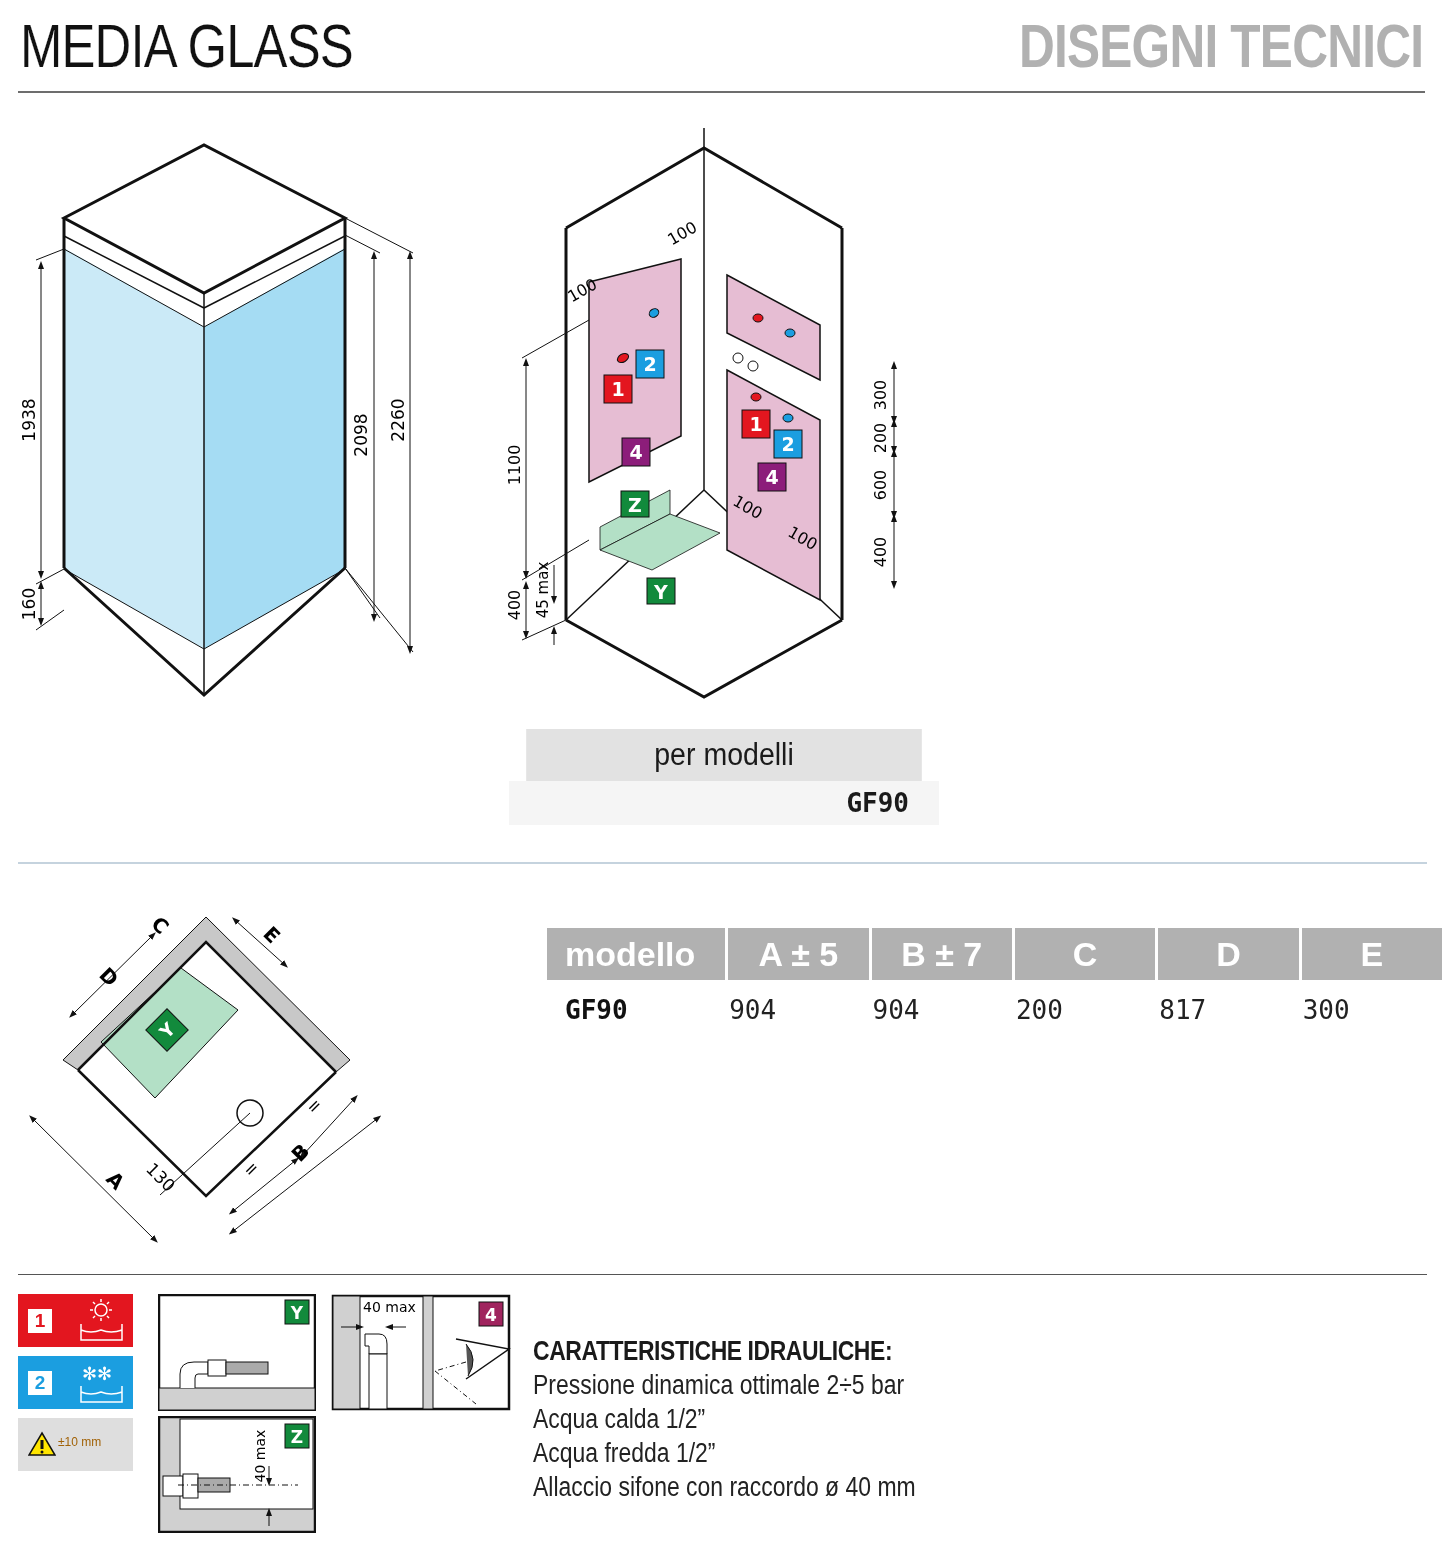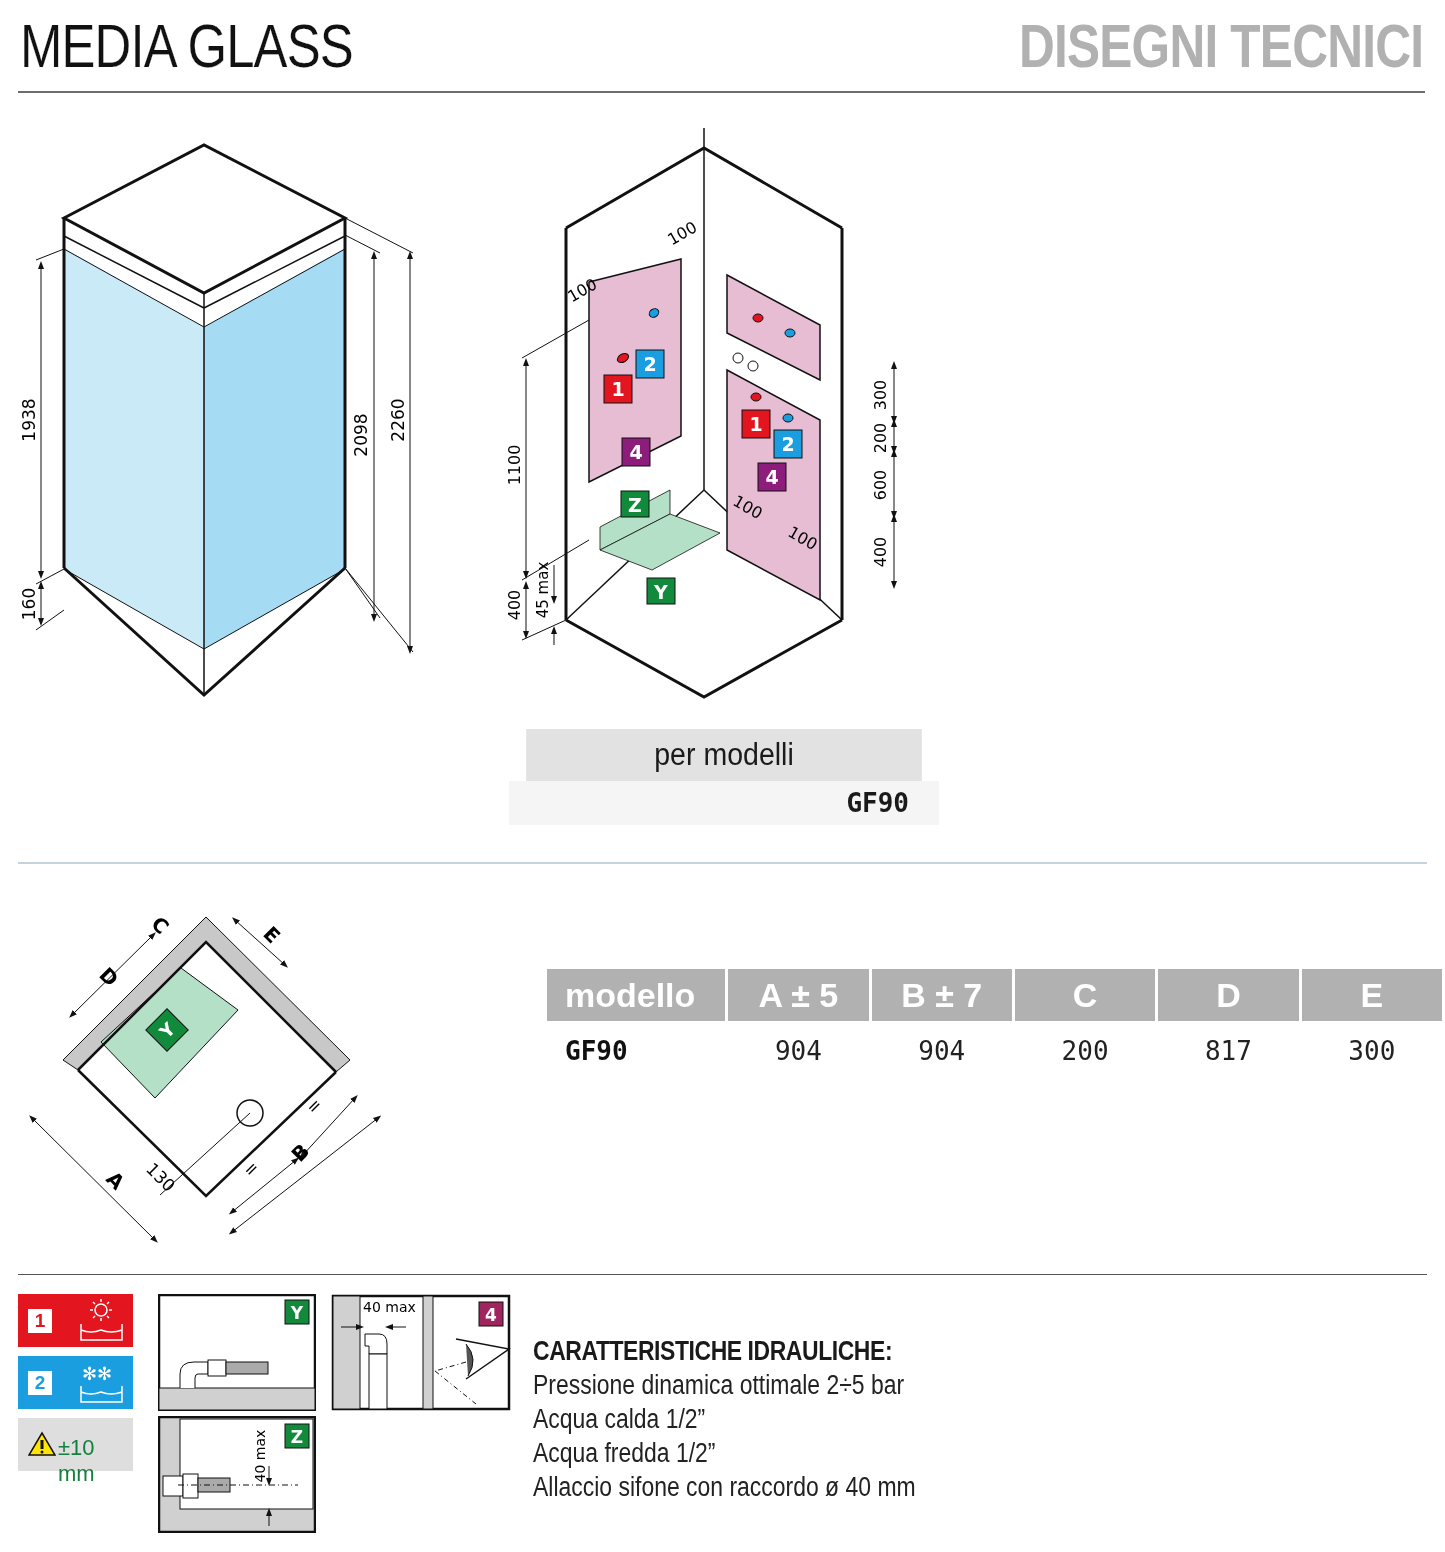--- a/index.html
+++ b/index.html
@@ -7,32 +7,32 @@
   .abs { position:absolute; }
   .title-left { left:20px; top:10px; font-size:62px; font-weight:300; letter-spacing:-1px; transform:scaleX(0.82); transform-origin:left top; color:#111; font-family:"Liberation Sans", sans-serif; -webkit-text-stroke:0.2px #fff; }
   .title-right { right:22px; top:10px; font-size:62px; font-weight:bold; color:#b1b1b1; transform:scaleX(0.8); transform-origin:right top; letter-spacing:-1px; }
   .rule-top { left:18px; top:91px; width:1407px; height:2px; background:#6d6d6d; }
   .rule-mid { left:18px; top:862px; width:1409px; height:2px; background:#c5d3de; }
   .rule-bot { left:18px; top:1274px; width:1409px; height:1px; background:#555; }
   svg text { font-family:"DejaVu Sans", sans-serif; }
   .per-box { left:509px; top:729px; width:430px; }
   .per-head { height:52px; background:#e2e2e2; text-align:center; font-size:31px; line-height:52px; color:#1a1a1a; transform:scaleX(0.92); }
   .per-val { height:44px; background:#f5f5f5; text-align:right; padding-right:30px; font-family:"DejaVu Sans Mono", monospace; font-weight:bold; font-size:26px; line-height:44px; }
-  table.dims { position:absolute; left:544px; top:969px; border-collapse:separate; border-spacing:3px 0; }
+  table.dims { position:absolute; left:544px; top:928px; border-collapse:separate; border-spacing:3px 0; }
   table.dims th { background:#b1b1b1; color:#fff; font-weight:bold; font-size:34px; height:52px; width:152px; padding:0; text-align:center; }
   table.dims th:first-child { width:164px; text-align:left; padding-left:18px; }
-  table.dims td { font-family:"DejaVu Sans Mono", monospace; font-size:26px; height:58px; text-align:center; color:#222; }
+  table.dims td { font-family:"DejaVu Sans Mono", monospace; font-size:26px; height:58px; text-align:left; color:#222; }
   table.dims td:first-child { text-align:left; font-weight:bold; padding-left:18px; color:#111; }
   .legend-1 { left:18px; top:1294px; width:115px; height:53px; background:#e3161f; }
   .legend-2 { left:18px; top:1356px; width:115px; height:53px; background:#1b9ee0; }
   .legend-3 { left:18px; top:1418px; width:115px; height:53px; background:#dedede; }
   .leg-num { position:absolute; left:10px; top:15px; width:24px; height:24px; background:#fff; font-weight:bold; font-size:19px; text-align:center; line-height:24px; }
   .legend-1 .leg-num { color:#e3161f; }
   .legend-2 .leg-num { color:#1b9ee0; }
-  .leg-warn-text { position:absolute; left:40px; top:17px; font-size:22px; color:#15803d; }
+  .leg-warn-text { position:absolute; left:40px; top:17px; font-size:12px; color:#a16207; }
   .hyd { left:533px; top:1290px; font-size:27px; line-height:34px;margin-top:44px; }
   .hyd-title { font-weight:bold; font-size:27px; transform:scaleX(0.85); transform-origin:left; white-space:nowrap; letter-spacing:-0.5px; }
   .hyd-line { transform:scaleX(0.85); transform-origin:left; white-space:nowrap; font-weight:300; color:#222; }
 </style>
 </head>
 <body>
 
 <div class="abs title-left">MEDIA GLASS</div>
 <div class="abs title-right">DISEGNI TECNICI</div>
 <div class="abs rule-top"></div>

